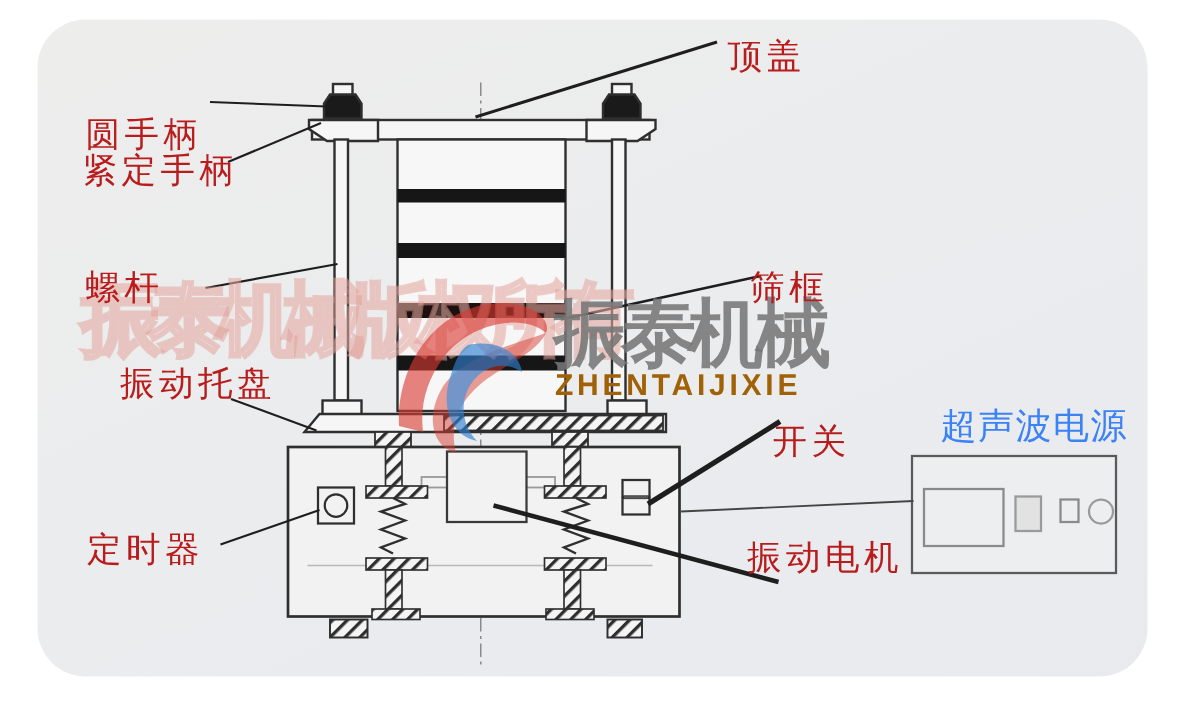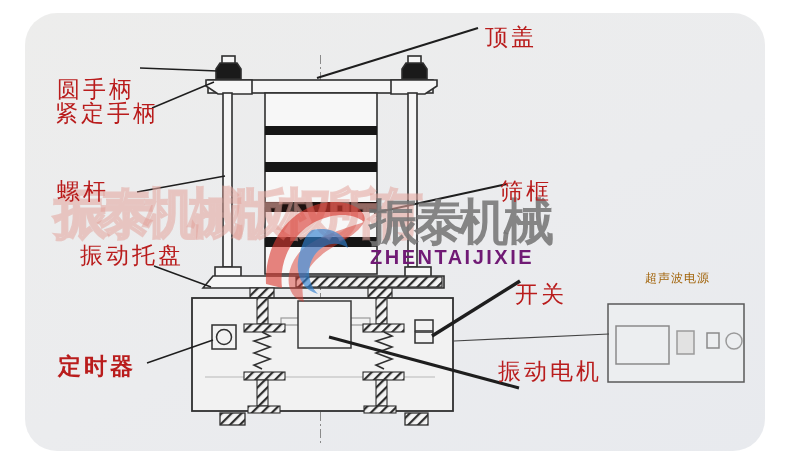--- a/index.html
+++ b/index.html
@@ -24,39 +24,39 @@
   }
   .wm-brand{
     position:absolute;left:369px;top:197px;
     font-size:50px;font-weight:bold;letter-spacing:-5px;line-height:1;
     color:rgba(118,118,118,0.88);white-space:nowrap;
     font-family:"Liberation Sans",sans-serif;
   }
   .wm-latin{
     position:absolute;left:370px;top:247px;
     font-size:20px;font-weight:bold;letter-spacing:2.5px;line-height:1;
-    color:#701a75;white-space:nowrap;
+    color:#a16207;white-space:nowrap;
     font-family:"Liberation Sans",sans-serif;
   }
   .wm-logo{position:absolute;left:260px;top:186px;opacity:.82;}
   
   .lbl{
     position:absolute;color:#b91c1c;font-size:23px;line-height:1.05;
     letter-spacing:3px;white-space:nowrap;
     font-family:"Liberation Serif",serif;
   }
   .lbl.sans{
-    font-family:"Liberation Sans",sans-serif;font-size:12px;
-    letter-spacing:1px;color:#a16207;font-weight:500;margin-left:18px;
+    font-family:"Liberation Sans",sans-serif;font-size:24px;
+    letter-spacing:1px;color:#3b82f6;font-weight:500;
   }
   #lbl-round-handle{left:57px;top:54px;margin-top:24px;}
   #lbl-tightening-handle{left:55px;top:103px;font-family:Liberation Mono, monospace;}
   #lbl-screw-rod{left:57px;top:180px;}
   #lbl-vibration-tray{left:56px;top:244px;margin-left:24px;}
-  #lbl-timer{left:58px;top:355px;font-weight:bold;}
+  #lbl-timer{left:58px;top:355px;}
   #lbl-top-cover{left:485px;top:26px;}
   #lbl-sieve-frame{left:500px;top:180px;}
   #lbl-switch{left:515px;top:283px;}
   #lbl-vibration-motor{left:498px;top:360px;text-align:right;}
   #lbl-ultrasonic{left:627px;top:272px;}
 </style>
 </head>
 <body>
 
 <div class="card"></div>

